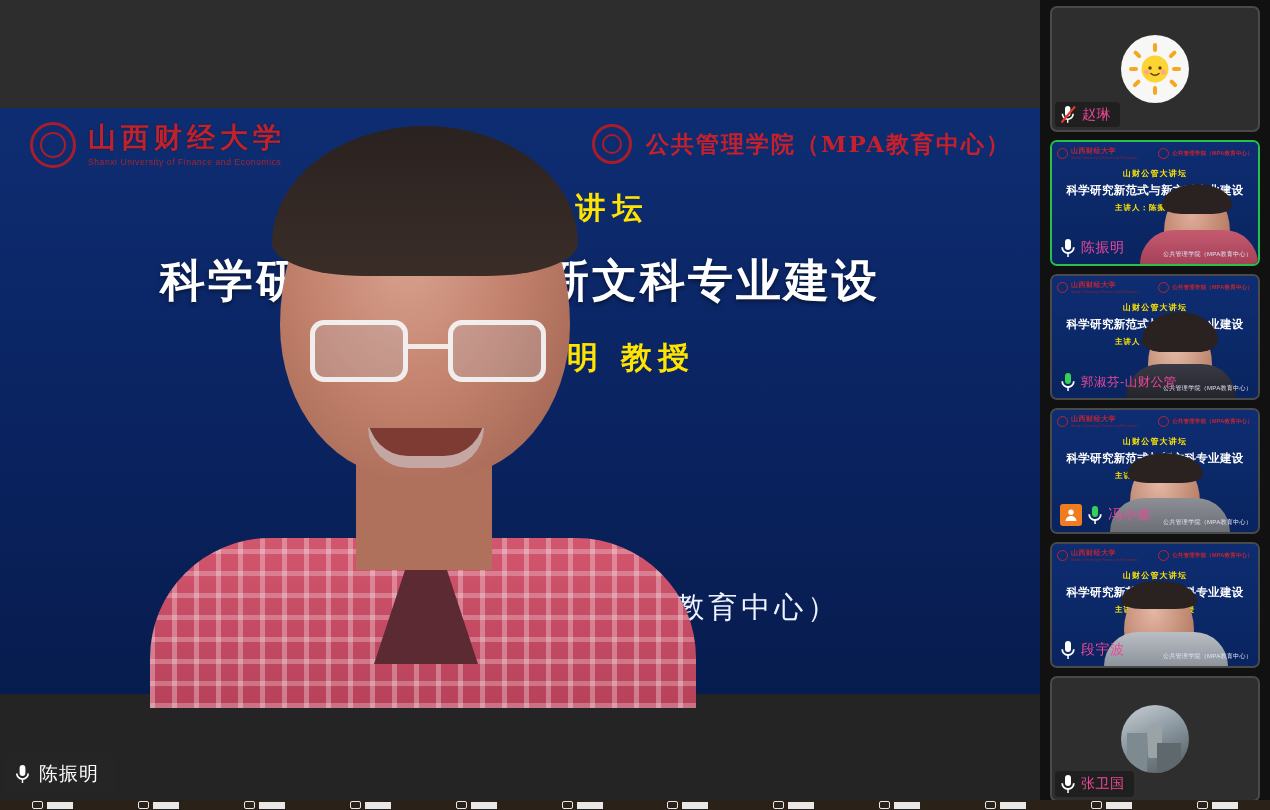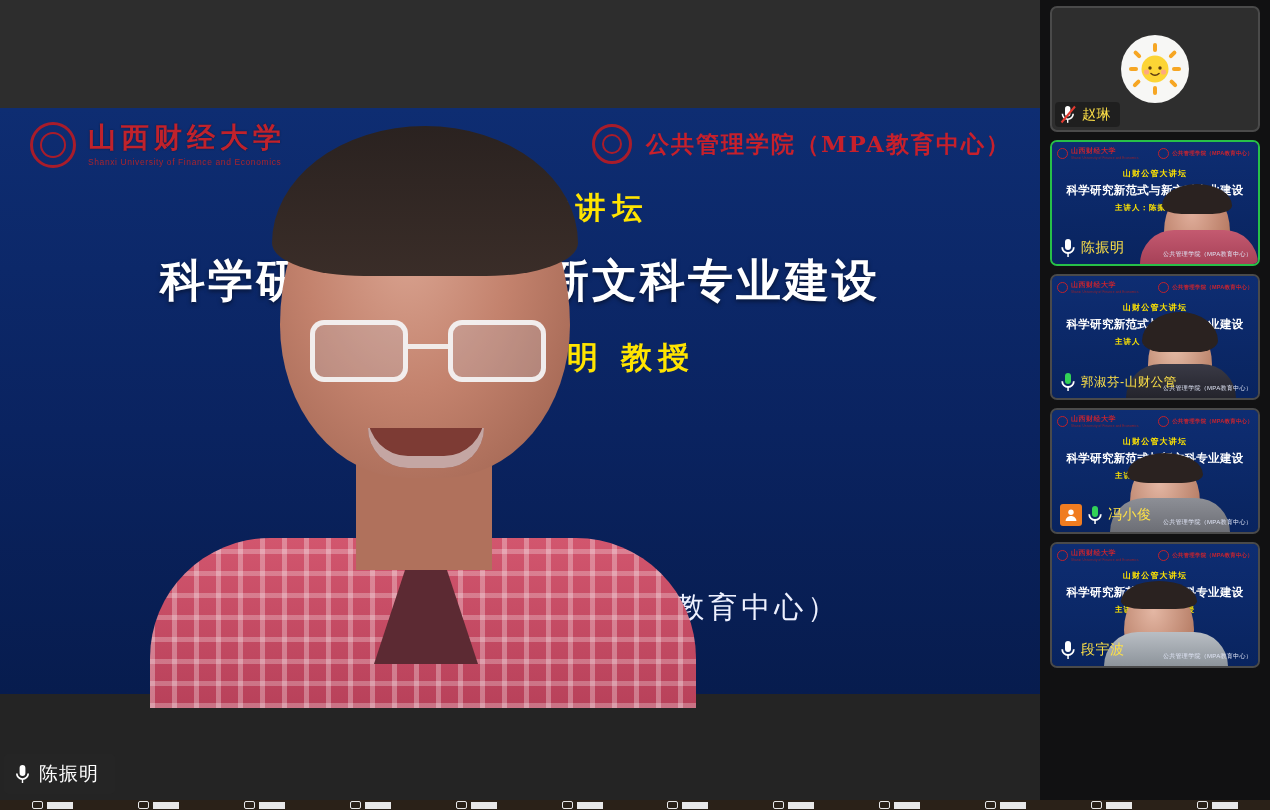--- a/index.html
+++ b/index.html
@@ -97,21 +97,21 @@
   .face.a { left:112px; top:46px; width:66px; height:78px; background:radial-gradient(ellipse at 42% 32%,#e0ae9b,#a96950); }
   .face.b { left:96px; top:44px; width:64px; height:80px; background:radial-gradient(ellipse at 42% 32%,#e6bda8,#ad7157); }
   .face.c { left:78px; top:48px; width:70px; height:78px; background:radial-gradient(ellipse at 42% 32%,#e4b7a4,#a86b52); }
   .face-hair { position:absolute; border-radius:50% 50% 28% 28%/72% 72% 28% 28%; background:#2a2220; }
   .shoulders { position:absolute; bottom:0; height:34px; border-radius:44px 44px 0 0; }
 
   
   .chip { position:absolute; left:3px; bottom:3px; display:flex; align-items:center; gap:5px;
           background:rgba(30,30,30,.88); padding:3px 9px 3px 5px; border-radius:4px; }
   .chip.nobg { background:transparent; }
-  .chip .nm { color:#fde047; font-size:14px; letter-spacing:.5px; white-space:nowrap; }
+  .chip .nm { color:#ec4899; font-size:14px; letter-spacing:.5px; white-space:nowrap; }
   .chip .nm.sm { font-size:12.5px; }
 
   .hostbadge { width:22px; height:22px; border-radius:3px; background:#f07c20; display:flex;
                align-items:center; justify-content:center; flex:none; }
 
   .avatar { width:68px; height:68px; border-radius:50%; overflow:hidden; position:relative; }
   .avatar.sun { background:#f7f7f5; display:flex; align-items:center; justify-content:center; }
   .avatar.photo { background:linear-gradient(155deg,#c9cfd4 0%,#93a0a8 40%,#6f7a80 70%,#525b60 100%); }
   .avatar.photo::before { content:""; position:absolute; left:6px; bottom:0; width:20px; height:40px;
                           background:#7d8a8f; }
@@ -375,20 +375,35 @@
           <svg width="16" height="20" viewBox="0 0 16 20">
             <rect x="5" y="1" width="6" height="11" rx="3" fill="#fff"></rect>
             <path d="M2.2 9.2a5.8 5.8 0 0 0 11.6 0" stroke="#fff" stroke-width="1.8" fill="none"></path>
             <rect x="7.3" y="15" width="1.5" height="4" fill="#fff"></rect>
           </svg>
         </span>
         <span class="nm">段宇波</span>
       </div>
     </div>
 
+    <div class="tile plain">
+      <div class="avatar photo">
+        <div class="ph-figure"></div>
+      </div>
+      <div class="chip">
+        <span>
+          <svg width="16" height="20" viewBox="0 0 16 20">
+            <rect x="5" y="1" width="6" height="11" rx="3" fill="#fff"></rect>
+            <path d="M2.2 9.2a5.8 5.8 0 0 0 11.6 0" stroke="#fff" stroke-width="1.8" fill="none"></path>
+            <rect x="7.3" y="15" width="1.5" height="4" fill="#fff"></rect>
+          </svg>
+        </span>
+        <span class="nm">张卫国</span>
+      </div>
+    </div>
   </div>
 
   <div class="toolbar-strip">
     <div class="tb-item">
         <span class="tb-ic"></span>
         <span class="tb-tx"></span>
       </div>
     <div class="tb-item">
         <span class="tb-ic"></span>
         <span class="tb-tx"></span>

